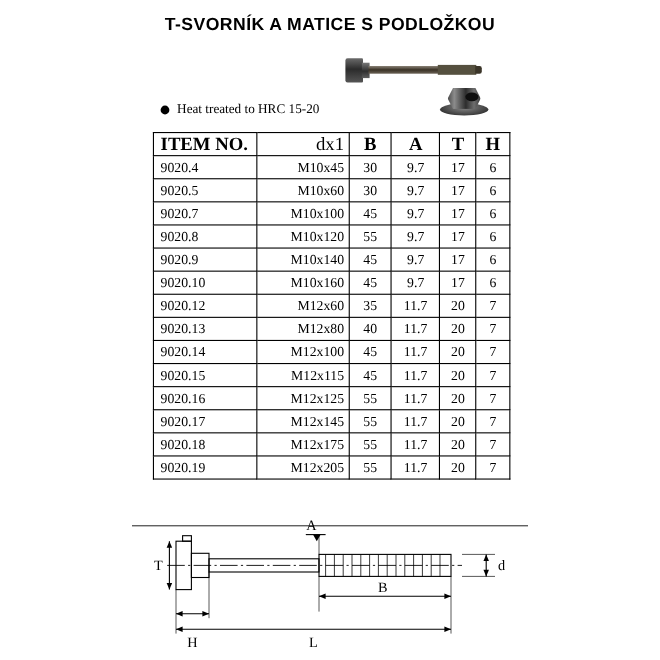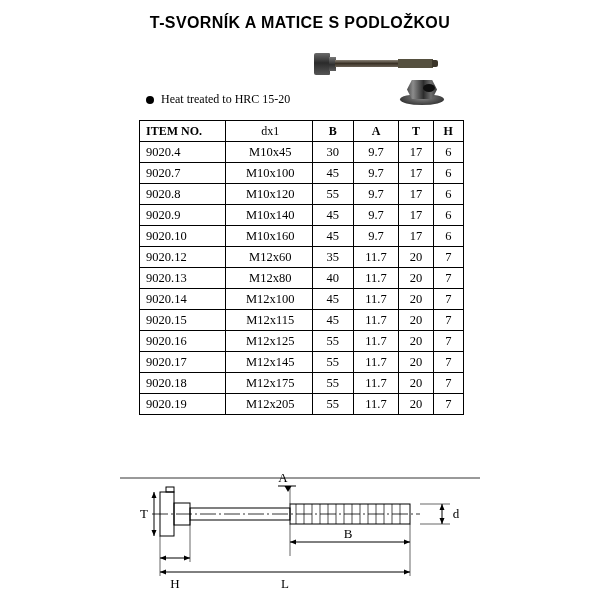--- a/index.html
+++ b/index.html
@@ -155,31 +155,31 @@
     border: 1px solid #000;
     padding: 0 4px;
     height: 20px;
     line-height: 20px;
     font-weight: normal;
     text-align: center;
     white-space: nowrap;
   }
   table.spec thead th {
     font-weight: bold;
-    font-size: 12px;
+    font-size: 17px;
   }
   table.spec thead th.c-item,
   table.spec tbody td.c-item {
     text-align: left;
     width: 86px;
     padding-left: 6px;
   }
   table.spec thead th.c-dx1,
   table.spec tbody td.c-dx1 {
-    text-align: center;
+    text-align: right;
     width: 90px;
     padding-left: 6px;
     font-weight: normal;
   }
   table.spec .c-b { width: 42px; }
   table.spec .c-a { width: 45px; }
   table.spec .c-t { width: 32px; }
   table.spec .c-h { width: 28px; }
 
   
@@ -230,20 +230,28 @@
         <th class="c-b">B</th>
         <th class="c-a">A</th>
         <th class="c-t">T</th>
         <th class="c-h">H</th>
       </tr>
     </thead>
     <tbody>
       <tr>
         <td class="c-item">9020.4</td>
         <td class="c-dx1">M10x45</td>
+        <td class="c-b">30</td>
+        <td class="c-a">9.7</td>
+        <td class="c-t">17</td>
+        <td class="c-h">6</td>
+      </tr>
+      <tr>
+        <td class="c-item">9020.5</td>
+        <td class="c-dx1">M10x60</td>
         <td class="c-b">30</td>
         <td class="c-a">9.7</td>
         <td class="c-t">17</td>
         <td class="c-h">6</td>
       </tr>
       <tr>
         <td class="c-item">9020.7</td>
         <td class="c-dx1">M10x100</td>
         <td class="c-b">45</td>
         <td class="c-a">9.7</td>

